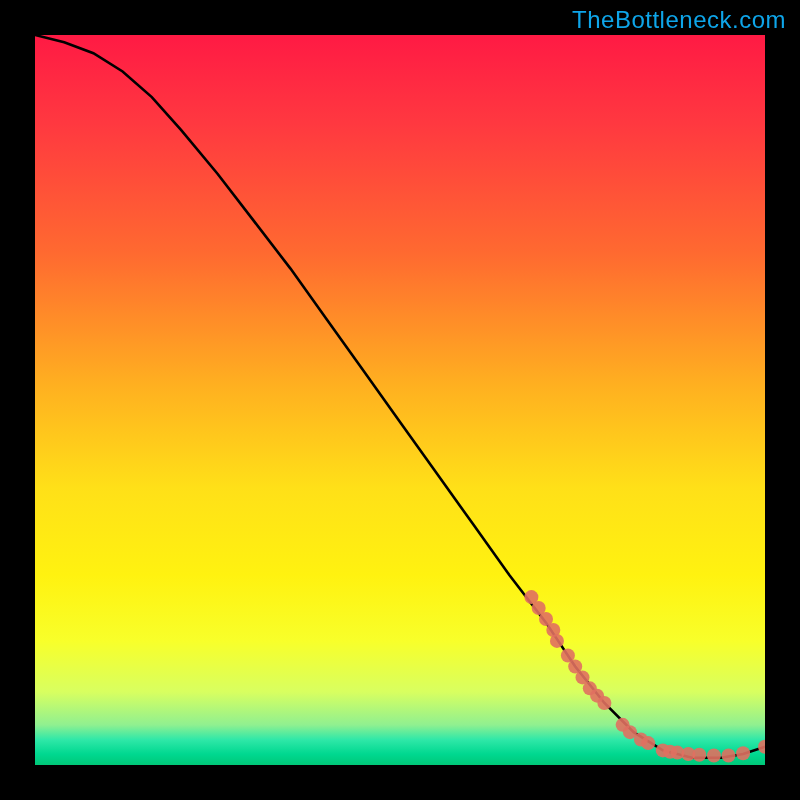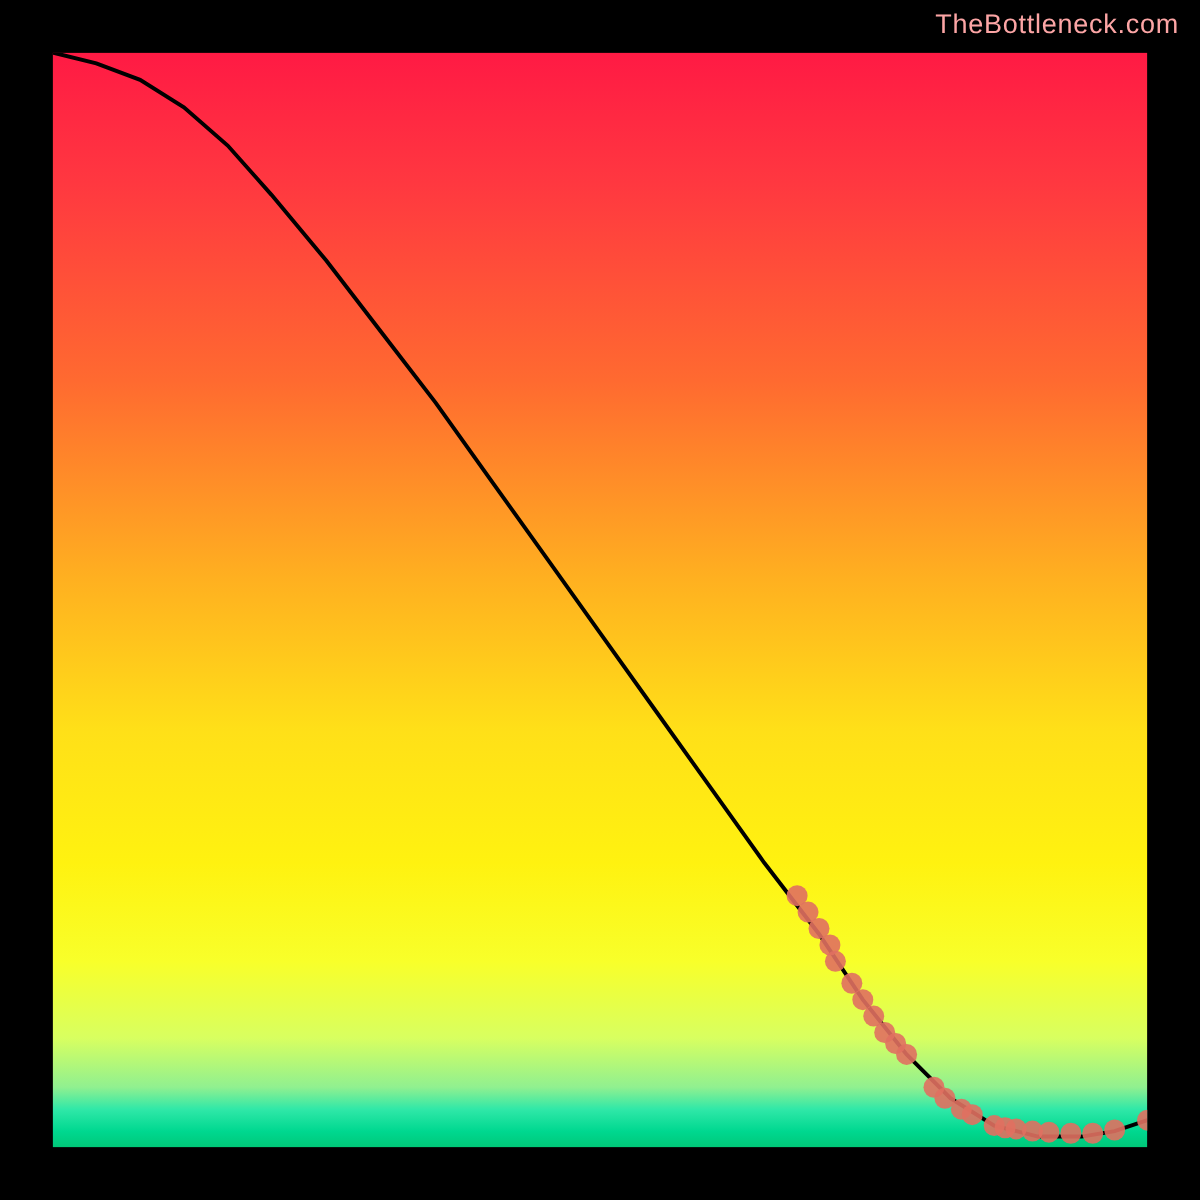--- a/index.html
+++ b/index.html
@@ -14,22 +14,22 @@
   .stage {
     position: relative;
     width: 800px;
     height: 800px;
     background: #000;
   }
   .watermark {
     position: absolute;
     top: 6px;
     right: 14px;
-    color: #fca5a5;
-    font-size: 18px;
+    color: #0ea5e9;
+    font-size: 24px;
     font-weight: 500;
     letter-spacing: 0.5px;
     z-index: 10;
     user-select: none;
   }
   .plot {
     position: absolute;
     left: 35px;
     top: 35px;
     width: 730px;

